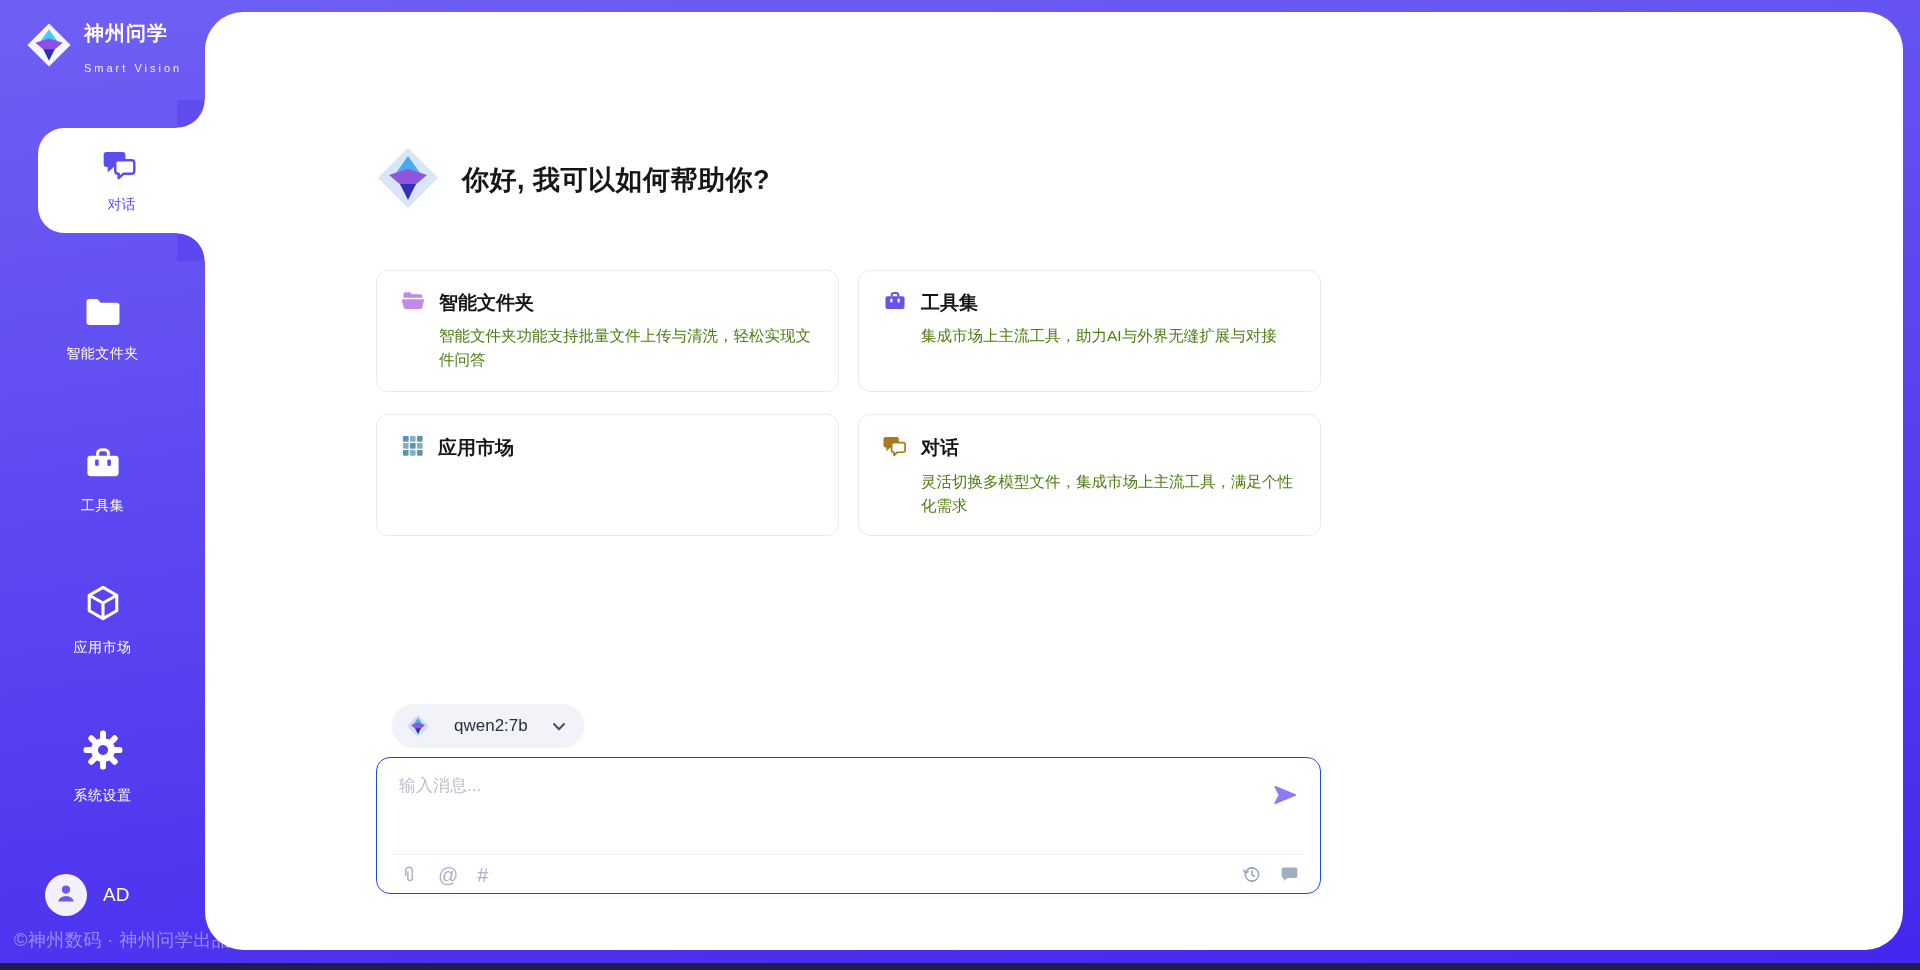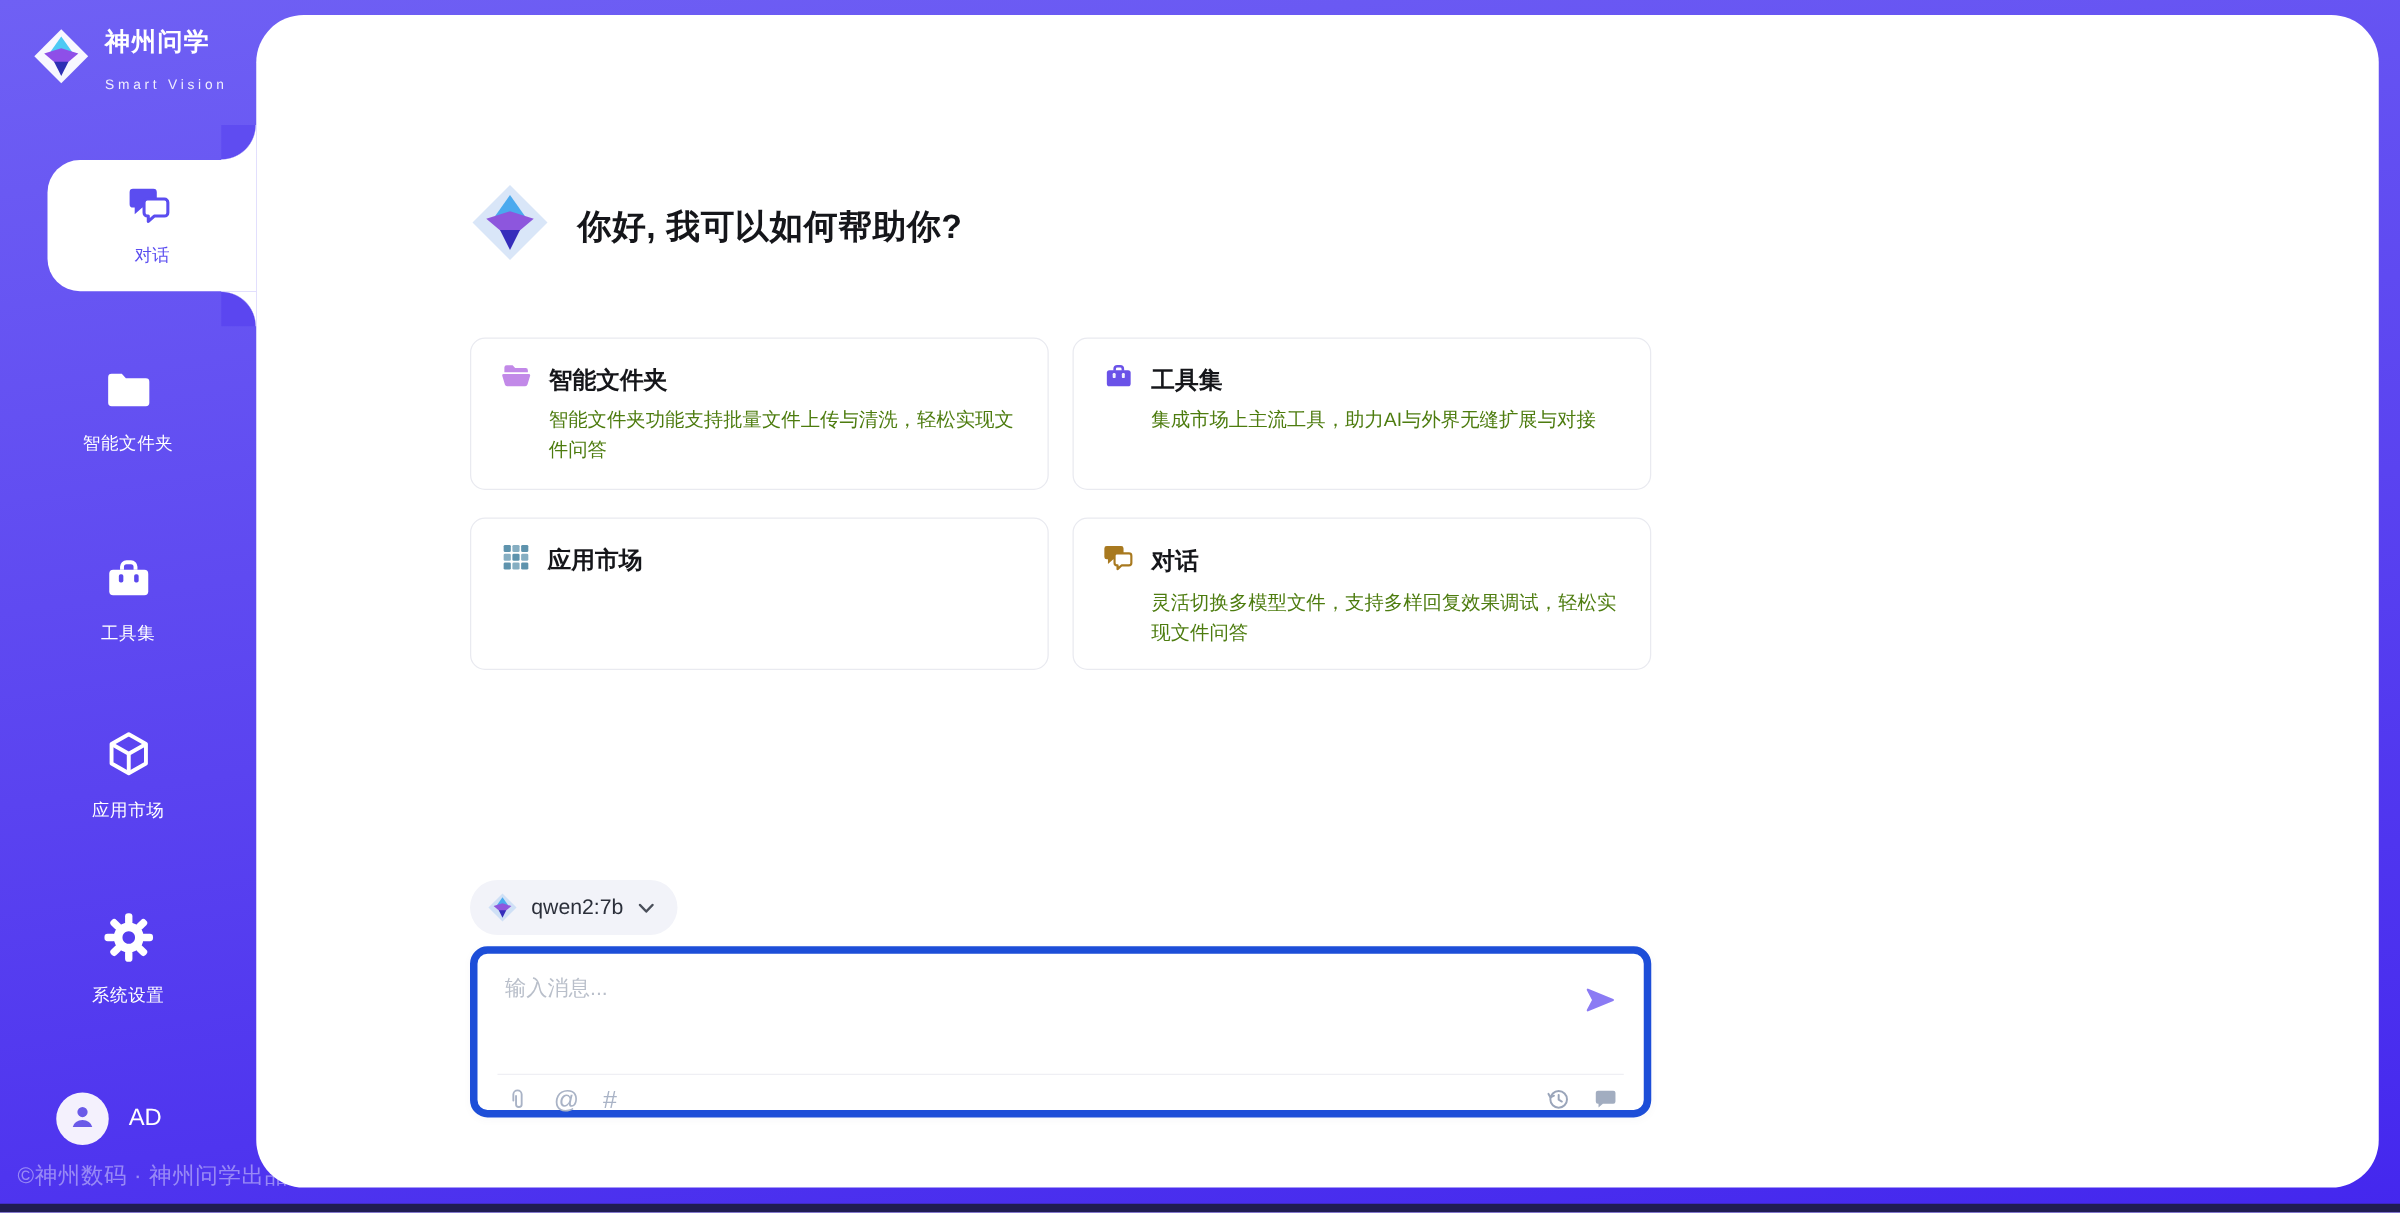--- a/index.html
+++ b/index.html
@@ -53,27 +53,27 @@
   .greeting h1 { font-size:27px; font-weight:bold; color:#15161a; letter-spacing:0.5px; }
 
   .cards { position:absolute; top:270px; left:0; width:945px;
     display:grid; grid-template-columns:463px 463px; gap:22px 19px; }
   .card { border:1px solid #e9eaf0; border-radius:12px; background:#fff;
     padding:19px 24px 18px 24px; height:122px; cursor:pointer; }
   .card-head { display:flex; align-items:center; gap:14px; }
   .card-head h2 { font-size:19px; font-weight:bold; color:#15161a; }
   .card p { margin:8px 0 0 38px; font-size:15.5px; line-height:1.55; color:#4d7c0f; }
 
-  .model-pill { position:absolute; top:704px; left:0; height:44px; padding:0 18px 0 14px;
+  .model-pill { position:absolute; top:704px; left:16px; height:44px; padding:0 18px 0 14px;
     background:#f2f3f9; border-radius:22px; display:inline-flex; align-items:center;
-    gap:11px; cursor:pointer; }
+    gap:24px; cursor:pointer; }
   .model-pill .mp-label { font-size:17px; color:#2b2f3a; }
 
   .composer { position:absolute; top:757px; left:0; width:945px; height:137px;
-    border:6px solid #1d4ed8; border-radius:14px; background:#fff;
+    border:1px solid #1d4ed8; border-radius:14px; background:#fff;
     box-shadow:0 2px 8px rgba(40,40,90,0.03); }
   .composer textarea { position:absolute; left:22px; top:16px; width:800px; height:66px;
     border:none; outline:none; resize:none; font-family:inherit; font-size:17px; color:#333; }
   .composer textarea::placeholder { color:#b9bfca; }
   .send-btn { position:absolute; right:20px; top:24px; width:30px; height:30px;
     display:flex; align-items:center; justify-content:center; cursor:pointer; }
   .composer .divider { position:absolute; left:16px; right:16px; top:96px; height:1px; background:#efeff4; }
   .composer .toolbar { position:absolute; left:22px; right:20px; top:97px; height:39px;
     display:flex; align-items:center; }
   .tool-left { display:flex; align-items:center; gap:19px; }
@@ -246,21 +246,21 @@
     <div class="card">
       <div class="card-head">
         <span style="color:#a8791f;">
           <svg width="24" height="24" viewBox="0 0 25 25">
             <path d="M2.5,3 h12 a2,2 0 0 1 2,2 v7 a2,2 0 0 1 -2,2 H8 l-4.5,4 v-4 h-1 a2,2 0 0 1 -2,-2 V5 a2,2 0 0 1 2,-2 z" fill="currentColor"></path>
             <path d="M11,9 h10 a2,2 0 0 1 2,2 v6 a2,2 0 0 1 -2,2 h-6 l-3.5,3.2 V19 h-0.5 a2,2 0 0 1 -2,-2 v-6 a2,2 0 0 1 2,-2 z" fill="#ffffff" stroke="currentColor" stroke-width="1.8" stroke-linejoin="round"></path>
           </svg>
         </span>
         <h2>对话</h2>
       </div>
-      <p>灵活切换多模型文件，支持多样回复效果调试，轻松实现文件问答</p>
+      <p>灵活切换多模型文件，集成市场上主流工具，满足个性化需求</p>
     </div>
 
   </div>
 
   <div class="model-pill">
     <span style="display:flex;">
       <svg width="24" height="24" viewBox="0 0 64 64">
         <polygon points="32,2 62,32 32,62 2,32" fill="#cfe0f6"></polygon>
         <polygon points="32,10 44,27 32,32 20,27" fill="#4aa9ee"></polygon>
         <polygon points="13,29 32,23 51,29 32,45" fill="#8d56dd"></polygon>

